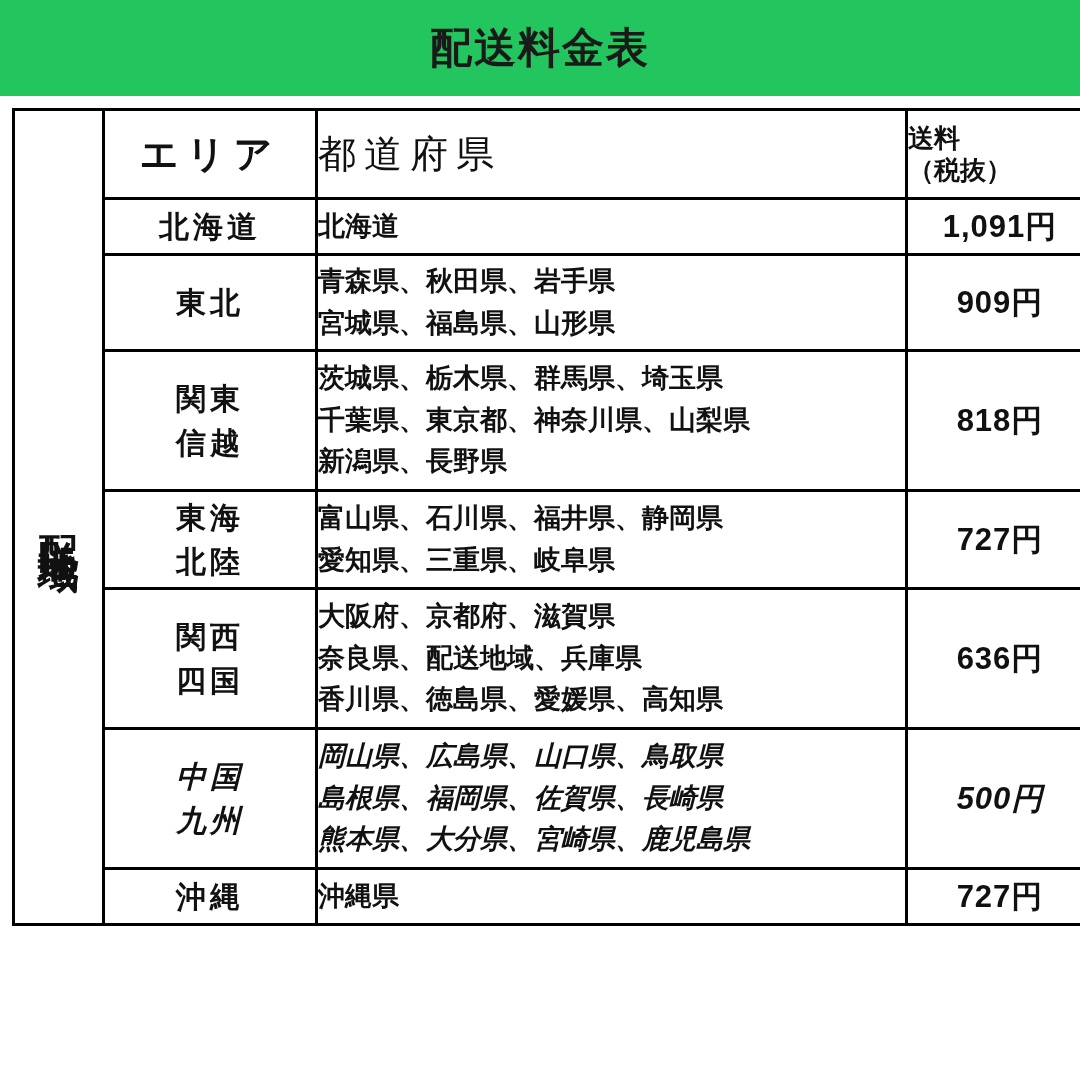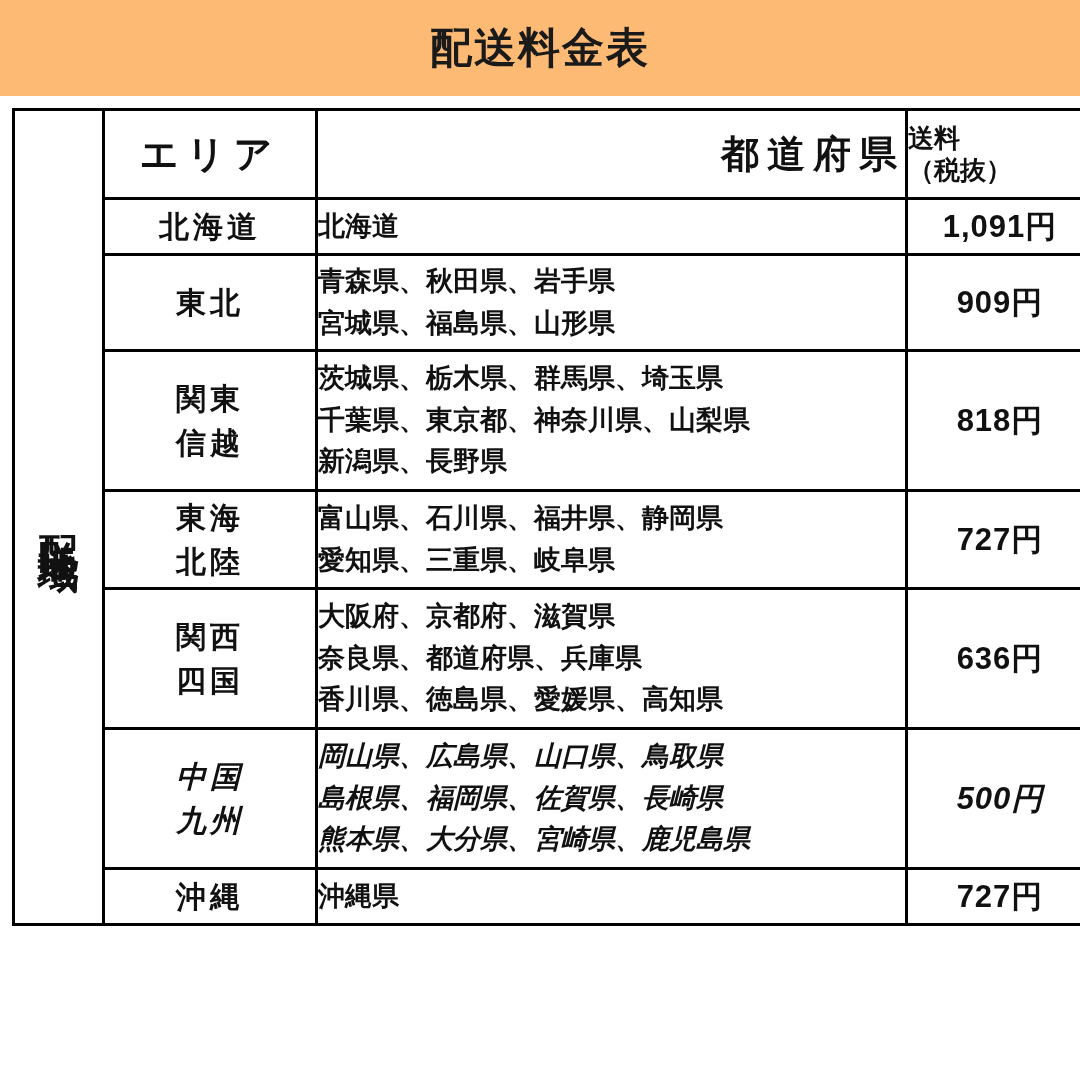--- a/index.html
+++ b/index.html
@@ -17,21 +17,21 @@
     position: relative;
     width: 1080px;
     height: 1080px;
     box-sizing: border-box;
     overflow: hidden;
   }
 
   
   .header-band {
     height: 96px;
-    background: #fdba74;
+    background: #22c55e;
     display: flex;
     align-items: center;
     justify-content: center;
   }
   .header-title {
     font-size: 42px;
     font-weight: bold;
     color: #1a1a1a;
     letter-spacing: 2px;
   }
@@ -73,23 +73,23 @@
   }
   .head-area {
     font-size: 38px;
     font-weight: bold;
     letter-spacing: 8px;
     text-align: center;
     height: 86px;
   }
   .head-pref {
     font-size: 38px;
-    font-weight: bold;
+    font-weight: normal;
     letter-spacing: 8px;
-    text-align: right;
+    text-align: left;
   }
   .head-fee {
     font-size: 26px;
     font-weight: bold;
     text-align: left;
     line-height: 1.25;
   }
   .area-cell {
     text-align: center;
     font-size: 30px;
@@ -210,21 +210,21 @@
           <td class="fee-cell">727円</td>
         </tr>
 
         <tr class="r-kansai">
           <td class="area-cell">
             <div>関西</div>
             <div>四国</div>
           </td>
           <td class="pref-cell">
             <div class="pref-line">大阪府、京都府、滋賀県</div>
-            <div class="pref-line">奈良県、都道府県、兵庫県</div>
+            <div class="pref-line">奈良県、配送地域、兵庫県</div>
             <div class="pref-line">香川県、徳島県、愛媛県、高知県</div>
           </td>
           <td class="fee-cell">636円</td>
         </tr>
 
         <tr class="r-chugoku">
           <td class="area-cell">
             <div>中国</div>
             <div>九州</div>
           </td>

